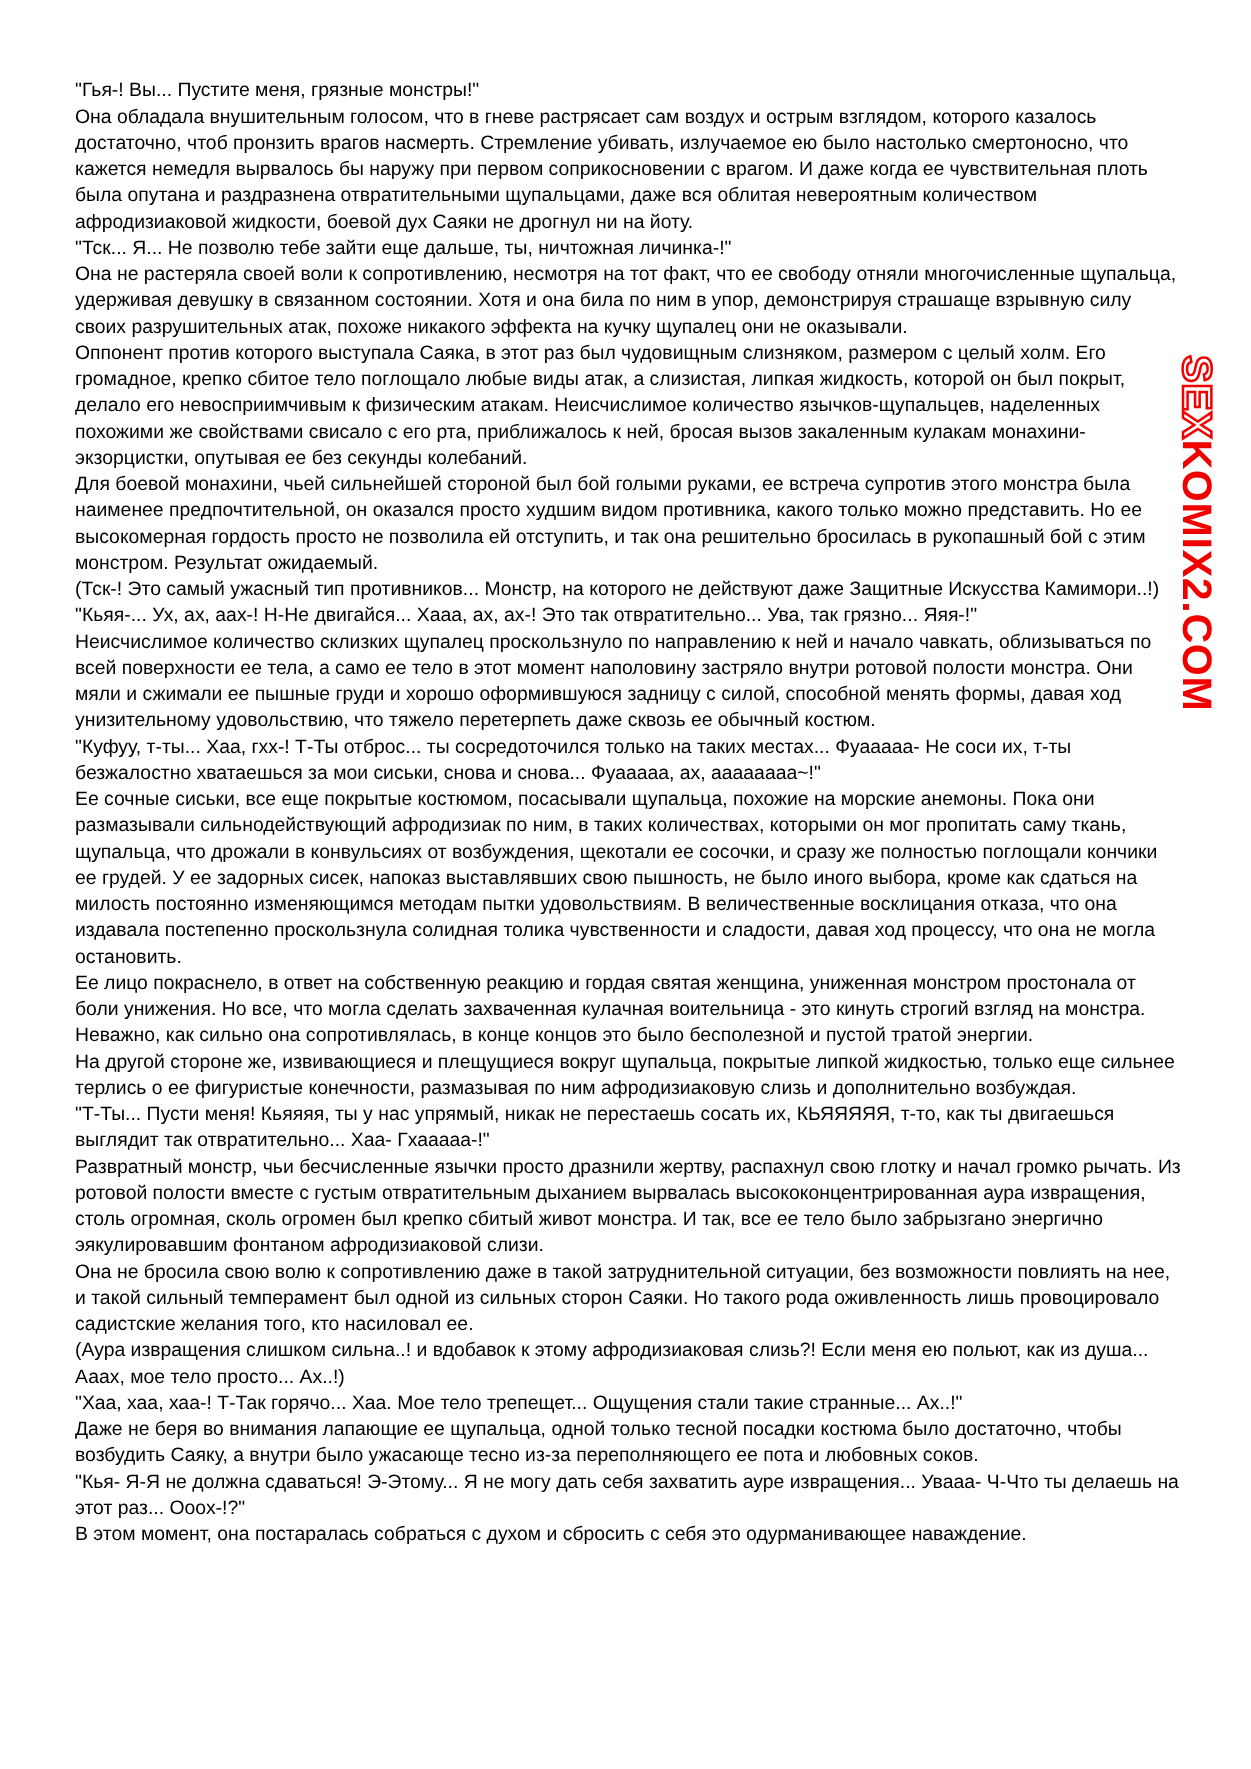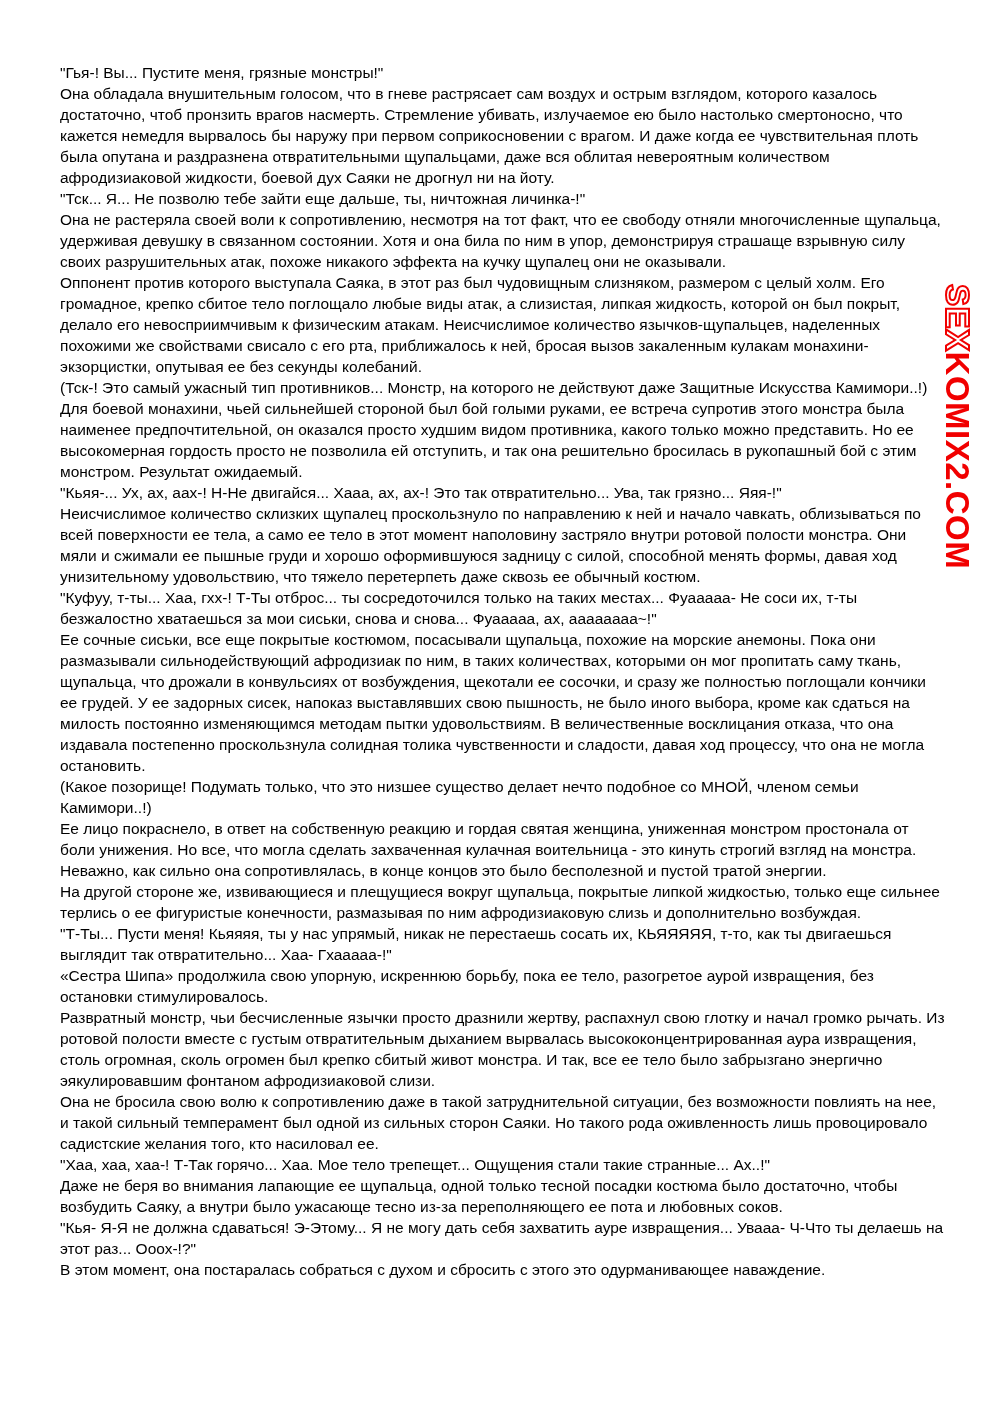--- a/index.html
+++ b/index.html
@@ -60,36 +60,35 @@
 <body>
 
 <div class="page">
 
   <div class="text-block">
       <p>"Гья-! Вы... Пустите меня, грязные монстры!"</p>
       <p>Она обладала внушительным голосом, что в гневе растрясает сам воздух и острым взглядом, которого казалось достаточно, чтоб пронзить врагов насмерть. Стремление убивать, излучаемое ею было настолько смертоносно, что кажется немедля вырвалось бы наружу при первом соприкосновении с врагом. И даже когда ее чувствительная плоть была опутана и раздразнена отвратительными щупальцами, даже вся облитая невероятным количеством афродизиаковой жидкости, боевой дух Саяки не дрогнул ни на йоту.</p>
       <p>"Тск... Я... Не позволю тебе зайти еще дальше, ты, ничтожная личинка-!"</p>
       <p>Она не растеряла своей воли к сопротивлению, несмотря на тот факт, что ее свободу отняли многочисленные щупальца, удерживая девушку в связанном состоянии. Хотя и она била по ним в упор, демонстрируя страшаще взрывную силу своих разрушительных атак, похоже никакого эффекта на кучку щупалец они не оказывали.</p>
       <p>Оппонент против которого выступала Саяка, в этот раз был чудовищным слизняком, размером с целый холм. Его громадное, крепко сбитое тело поглощало любые виды атак, а слизистая, липкая жидкость, которой он был покрыт, делало его невосприимчивым к физическим атакам. Неисчислимое количество язычков-щупальцев, наделенных похожими же свойствами свисало с его рта, приближалось к ней, бросая вызов закаленным кулакам монахини-экзорцистки, опутывая ее без секунды колебаний.</p>
+      <p>Для боевой монахини, чьей сильнейшей стороной был бой голыми руками, ее встреча супротив этого монстра была наименее предпочтительной, он оказался просто худшим видом противника, какого только можно представить. Но ее высокомерная гордость просто не позволила ей отступить, и так она решительно бросилась в рукопашный бой с этим монстром. Результат ожидаемый.</p>
       <p>(Тск-! Это самый ужасный тип противников... Монстр, на которого не действуют даже Защитные Искусства Камимори..!)</p>
-      <p>Для боевой монахини, чьей сильнейшей стороной был бой голыми руками, ее встреча супротив этого монстра была наименее предпочтительной, он оказался просто худшим видом противника, какого только можно представить. Но ее высокомерная гордость просто не позволила ей отступить, и так она решительно бросилась в рукопашный бой с этим монстром. Результат ожидаемый.</p>
       <p>"Кьяя-... Ух, ах, аах-! Н-Не двигайся... Хааа, ах, ах-! Это так отвратительно... Ува, так грязно... Яяя-!"</p>
       <p>Неисчислимое количество склизких щупалец проскользнуло по направлению к ней и начало чавкать, облизываться по всей поверхности ее тела, а само ее тело в этот момент наполовину застряло внутри ротовой полости монстра. Они мяли и сжимали ее пышные груди и хорошо оформившуюся задницу с силой, способной менять формы, давая ход унизительному удовольствию, что тяжело перетерпеть даже сквозь ее обычный костюм.</p>
       <p>"Куфуу, т-ты... Хаа, гхх-! Т-Ты отброс... ты сосредоточился только на таких местах... Фуааааа- Не соси их, т-ты безжалостно хватаешься за мои сиськи, снова и снова... Фуааааа, ах, аааааааа~!"</p>
       <p>Ее сочные сиськи, все еще покрытые костюмом, посасывали щупальца, похожие на морские анемоны. Пока они размазывали сильнодействующий афродизиак по ним, в таких количествах, которыми он мог пропитать саму ткань, щупальца, что дрожали в конвульсиях от возбуждения, щекотали ее сосочки, и сразу же полностью поглощали кончики ее грудей. У ее задорных сисек, напоказ выставлявших свою пышность, не было иного выбора, кроме как сдаться на милость постоянно изменяющимся методам пытки удовольствиям. В величественные восклицания отказа, что она издавала постепенно проскользнула солидная толика чувственности и сладости, давая ход процессу, что она не могла остановить.</p>
-      <p>(Какое позорище! Подумать только, что это низшее существо делает нечто подобное со МНОЙ, членом семьи Камимори..!)</p>
       <p>Ее лицо покраснело, в ответ на собственную реакцию и гордая святая женщина, униженная монстром простонала от боли унижения. Но все, что могла сделать захваченная кулачная воительница - это кинуть строгий взгляд на монстра. Неважно, как сильно она сопротивлялась, в конце концов это было бесполезной и пустой тратой энергии.</p>
       <p>На другой стороне же, извивающиеся и плещущиеся вокруг щупальца, покрытые липкой жидкостью, только еще сильнее терлись о ее фигуристые конечности, размазывая по ним афродизиаковую слизь и дополнительно возбуждая.</p>
       <p>"Т-Ты... Пусти меня! Кьяяяя, ты у нас упрямый, никак не перестаешь сосать их, КЬЯЯЯЯЯ, т-то, как ты двигаешься выглядит так отвратительно... Хаа- Гхааааа-!"</p>
-      <p>«Сестра Шипа» продолжила свою упорную, искреннюю борьбу, пока ее тело, разогретое аурой извращения, без остановки стимулировалось.</p>
       <p>Развратный монстр, чьи бесчисленные язычки просто дразнили жертву, распахнул свою глотку и начал громко рычать. Из ротовой полости вместе с густым отвратительным дыханием вырвалась высококонцентрированная аура извращения, столь огромная, сколь огромен был крепко сбитый живот монстра. И так, все ее тело было забрызгано энергично эякулировавшим фонтаном афродизиаковой слизи.</p>
       <p>Она не бросила свою волю к сопротивлению даже в такой затруднительной ситуации, без возможности повлиять на нее, и такой сильный темперамент был одной из сильных сторон Саяки. Но такого рода оживленность лишь провоцировало садистские желания того, кто насиловал ее.</p>
+      <p>(Аура извращения слишком сильна..! и вдобавок к этому афродизиаковая слизь?! Если меня ею польют, как из душа... Ааах, мое тело просто... Ах..!)</p>
       <p>"Хаа, хаа, хаа-! Т-Так горячо... Хаа. Мое тело трепещет... Ощущения стали такие странные... Ах..!"</p>
       <p>Даже не беря во внимания лапающие ее щупальца, одной только тесной посадки костюма было достаточно, чтобы возбудить Саяку, а внутри было ужасающе тесно из-за переполняющего ее пота и любовных соков.</p>
       <p>"Кья- Я-Я не должна сдаваться! Э-Этому... Я не могу дать себя захватить ауре извращения... Увааа- Ч-Что ты делаешь на этот раз... Ооох-!?"</p>
-      <p>В этом момент, она постаралась собраться с духом и сбросить с этого это одурманивающее наваждение.</p>
+      <p>В этом момент, она постаралась собраться с духом и сбросить с себя это одурманивающее наваждение.</p>
     </div>
 
   <div class="watermark">
     <span class="wm-outline">SEX</span><span class="wm-solid">KOMIX2.COM</span>
   </div>
 
 </div>
 
 </body></html>

